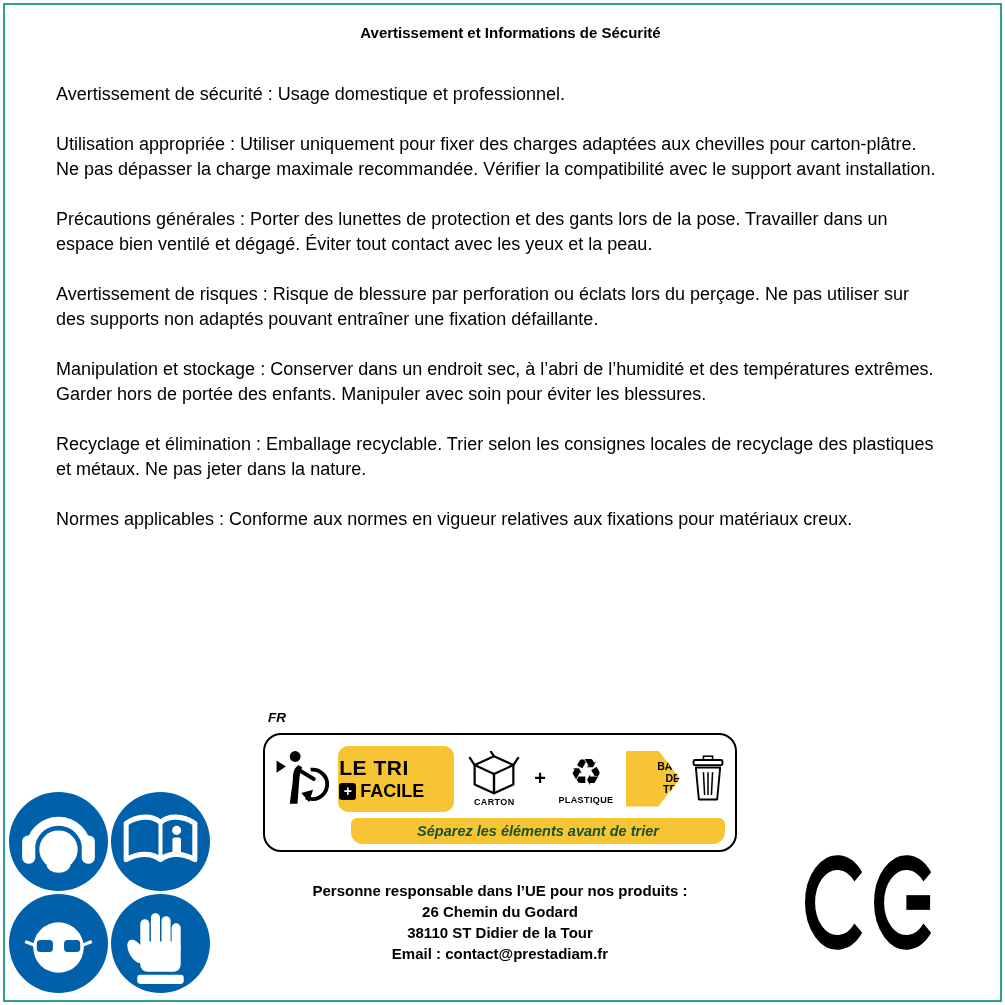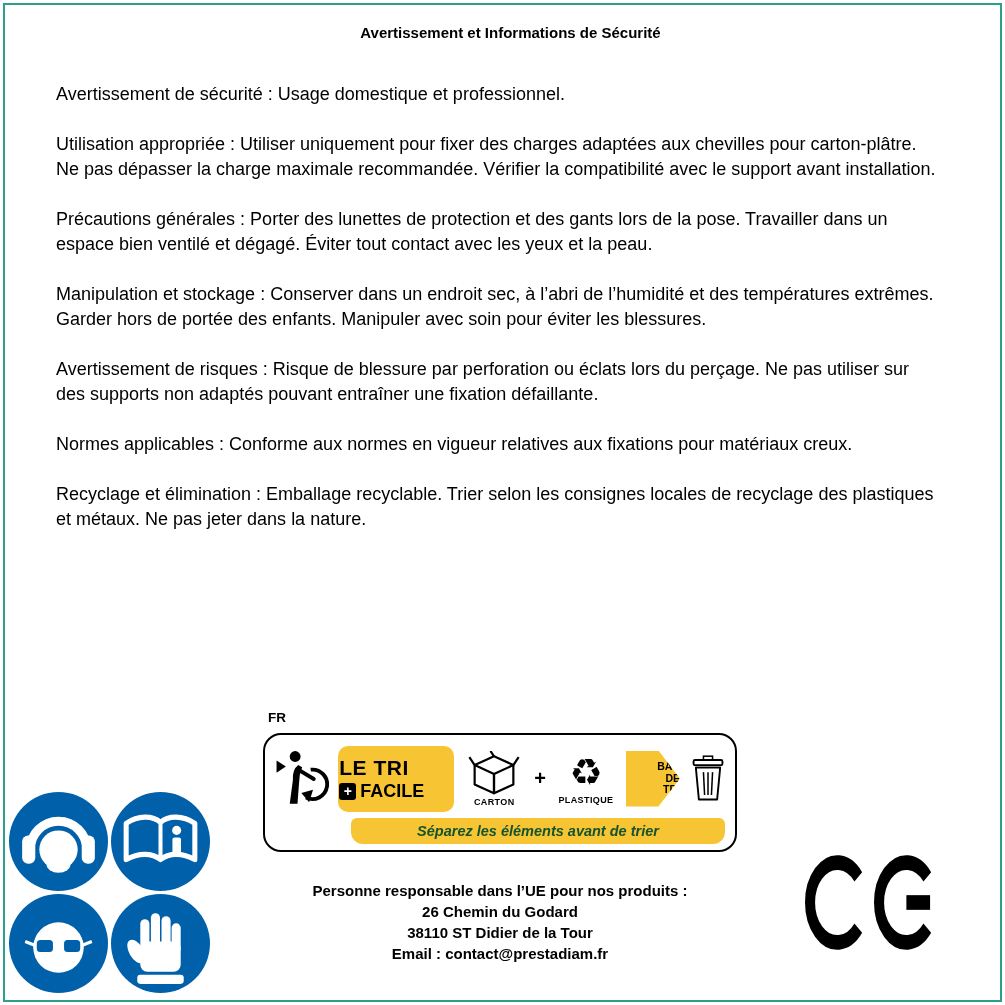--- a/index.html
+++ b/index.html
@@ -35,21 +35,21 @@
     position: absolute; left: 8px; top: 791px;
     display: grid;
     grid-template-columns: 101px 101px;
     grid-auto-rows: 101px;
     gap: 1px;
   }
   .ppe-grid svg { display: block; }
 
   .fr-label {
     position: absolute; left: 268px; top: 710px;
-    font-size: 13.5px; font-weight: 700;
+    font-size: 13.5px; font-weight: 700; font-style: italic;
   }
   .info-tri {
     position: absolute; left: 263px; top: 733px; width: 474px;
     background: #fff;
     border: 2.5px solid #000;
     border-radius: 18px;
   }
   .it-top {
     display: flex; align-items: center;
     padding: 7px 8px 0 10px; gap: 9px;
@@ -102,24 +102,24 @@
 <body>
 
 <div class="page-border"></div>
 
 <div class="doc-title">Avertissement et Informations de Sécurité</div>
 
 <div class="content">
   <p>Avertissement de sécurité : Usage domestique et professionnel.</p>
   <p>Utilisation appropriée : Utiliser uniquement pour fixer des charges adaptées aux chevilles pour carton-plâtre. Ne pas dépasser la charge maximale recommandée. Vérifier la compatibilité avec le support avant installation.</p>
   <p>Précautions générales : Porter des lunettes de protection et des gants lors de la pose. Travailler dans un espace bien ventilé et dégagé. Éviter tout contact avec les yeux et la peau.</p>
+  <p>Avertissement de risques : Risque de blessure par perforation ou éclats lors du perçage. Ne pas utiliser sur des supports non adaptés pouvant entraîner une fixation défaillante.</p>
   <p>Manipulation et stockage : Conserver dans un endroit sec, à l’abri de l’humidité et des températures extrêmes. Garder hors de portée des enfants. Manipuler avec soin pour éviter les blessures.</p>
-  <p>Avertissement de risques : Risque de blessure par perforation ou éclats lors du perçage. Ne pas utiliser sur des supports non adaptés pouvant entraîner une fixation défaillante.</p>
+  <p>Recyclage et élimination : Emballage recyclable. Trier selon les consignes locales de recyclage des plastiques et métaux. Ne pas jeter dans la nature.</p>
   <p>Normes applicables : Conforme aux normes en vigueur relatives aux fixations pour matériaux creux.</p>
-  <p>Recyclage et élimination : Emballage recyclable. Trier selon les consignes locales de recyclage des plastiques et métaux. Ne pas jeter dans la nature.</p>
 </div>
 
 <div class="ppe-grid">
   <svg width="101" height="101" viewBox="0 0 100 100">
     <circle cx="50" cy="50" r="49" fill="#0060A9"></circle>
     <path d="M 22 58 A 28 28 0 1 1 78 58" stroke="#fff" stroke-width="9" fill="none"></path>
     <circle cx="50" cy="58" r="19" fill="#fff"></circle>
     <ellipse cx="50" cy="72" rx="12" ry="9" fill="#fff"></ellipse>
     <rect x="14" y="44" width="13" height="28" rx="6" fill="#fff"></rect>
     <rect x="73" y="44" width="13" height="28" rx="6" fill="#fff"></rect>

